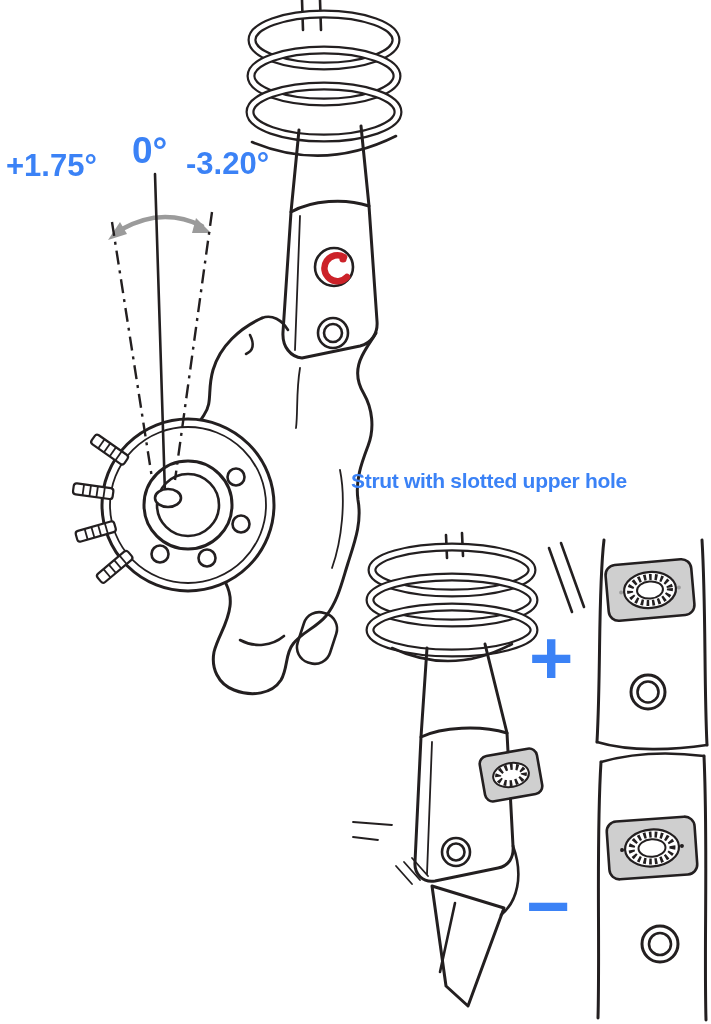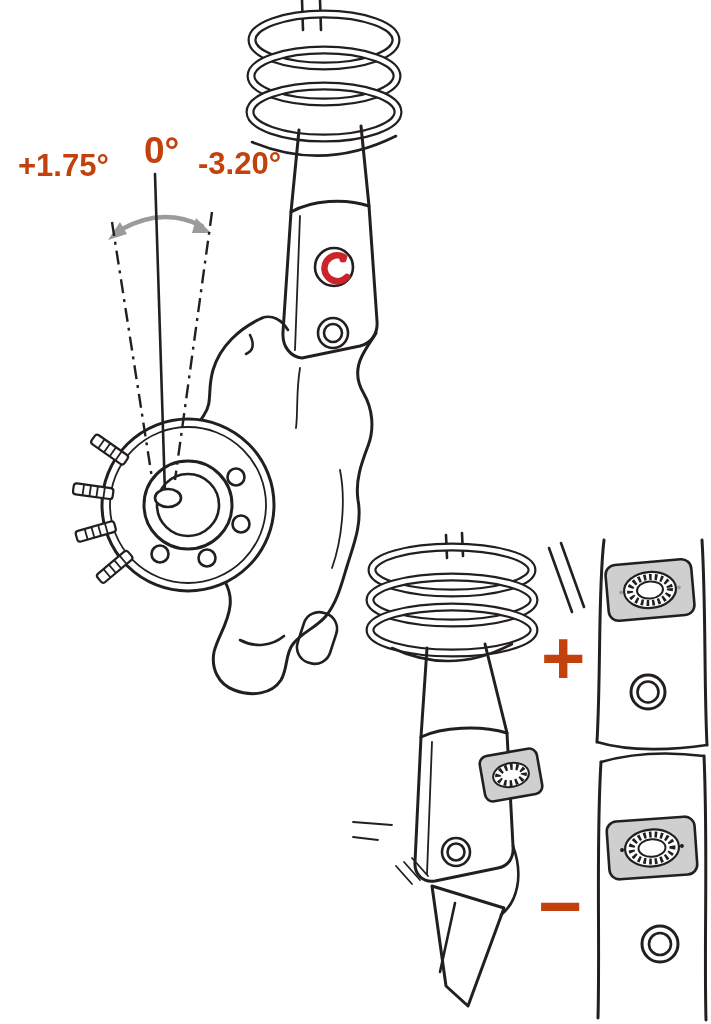--- a/index.html
+++ b/index.html
@@ -8,25 +8,24 @@
     width:711px;height:1024px;
     background:#ffffff;
     overflow:hidden;
     font-family:"Liberation Sans","DejaVu Sans",sans-serif;
     color:#231f20;
   }
   #art{position:absolute;left:0;top:0;}
   .label{
     position:absolute;
     font-weight:bold;
-    color:#c2410c;
+    color:#3b82f6;
     line-height:1;
     white-space:nowrap;
     user-select:none;
-    margin-left:12px;
   }
   .lbl-plus  {left:6px;  top:150px; font-size:31px;}
   .lbl-zero  {left:132px;top:132px; font-size:37px;}
   .lbl-minus {left:186px;top:148px; font-size:31px;}
   .lbl-caption{left:351px;top:470px;font-size:21px;letter-spacing:-0.3px;}
   .lbl-adj-plus {left:529px;top:620px;font-size:76px;}
   .lbl-adj-minus{left:526px;top:868px;font-size:76px;}
 
   
   .ln{stroke:#231f20;fill:none;stroke-width:2.6;stroke-linecap:round;stroke-linejoin:round;}
@@ -233,16 +232,17 @@
         <circle class="ln3 wfill" cx="660" cy="944" r="18"></circle>
         <circle class="ln" cx="660" cy="944" r="11"></circle>
       </g>
     </g>
   </svg>
 
   <div class="label lbl-plus">+1.75°</div>
   <div class="label lbl-zero">0°</div>
   <div class="label lbl-minus">-3.20°</div>
 
+  <div class="label lbl-caption">Strut with slotted upper hole</div>
 
   <div class="label lbl-adj-plus">+</div>
   <div class="label lbl-adj-minus">−</div>
 </div>
 
 </body></html>

